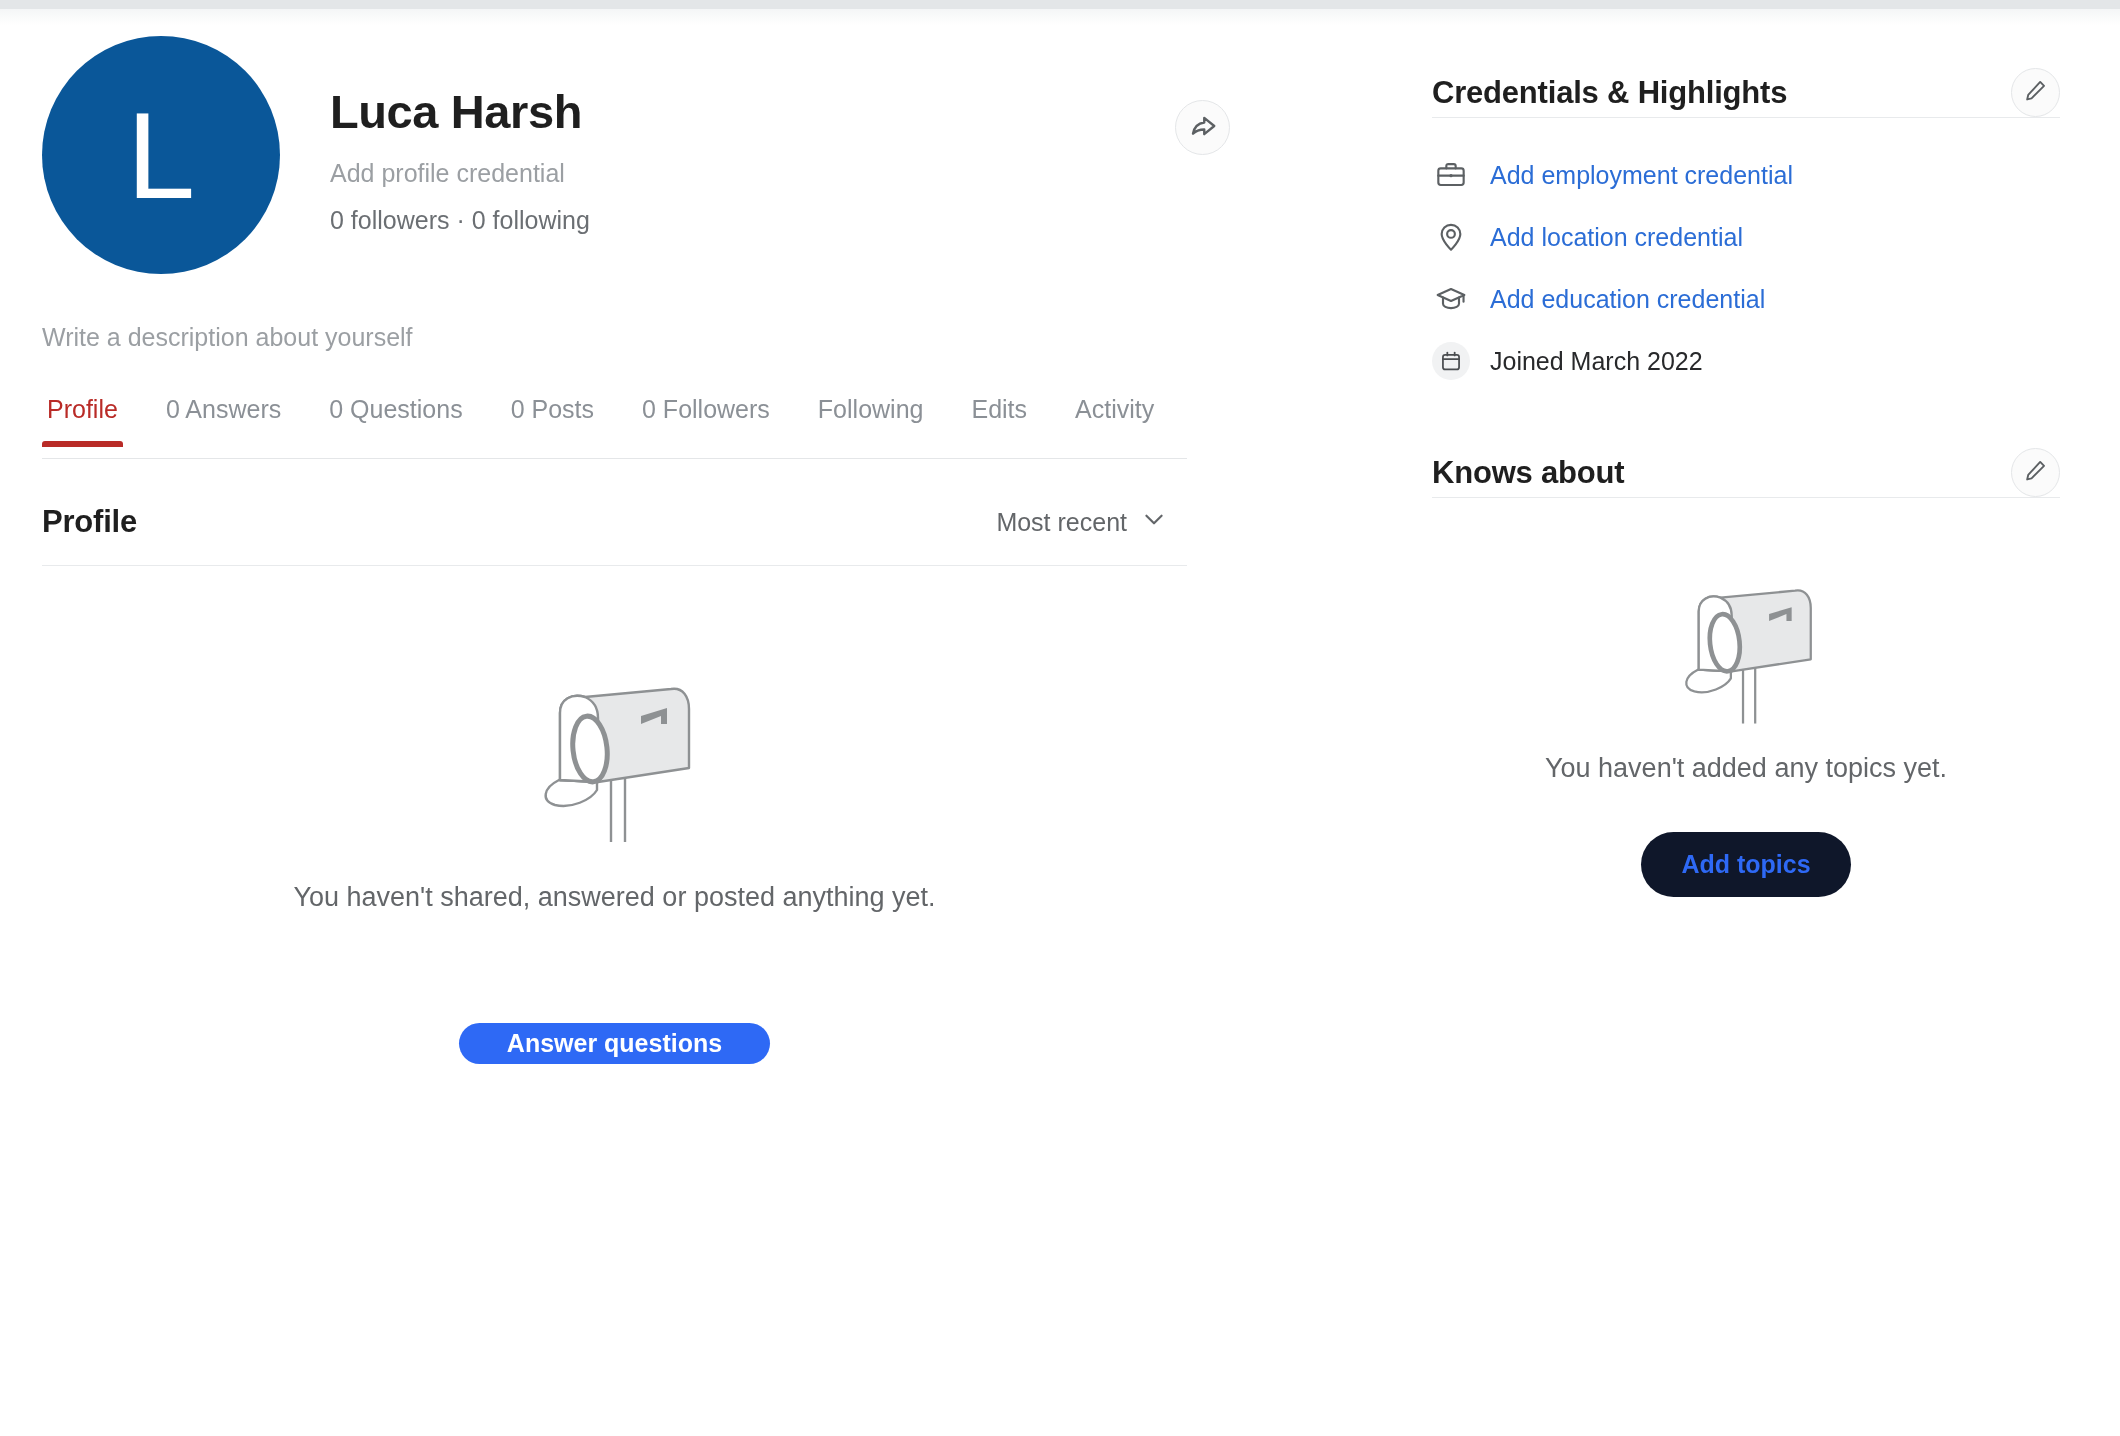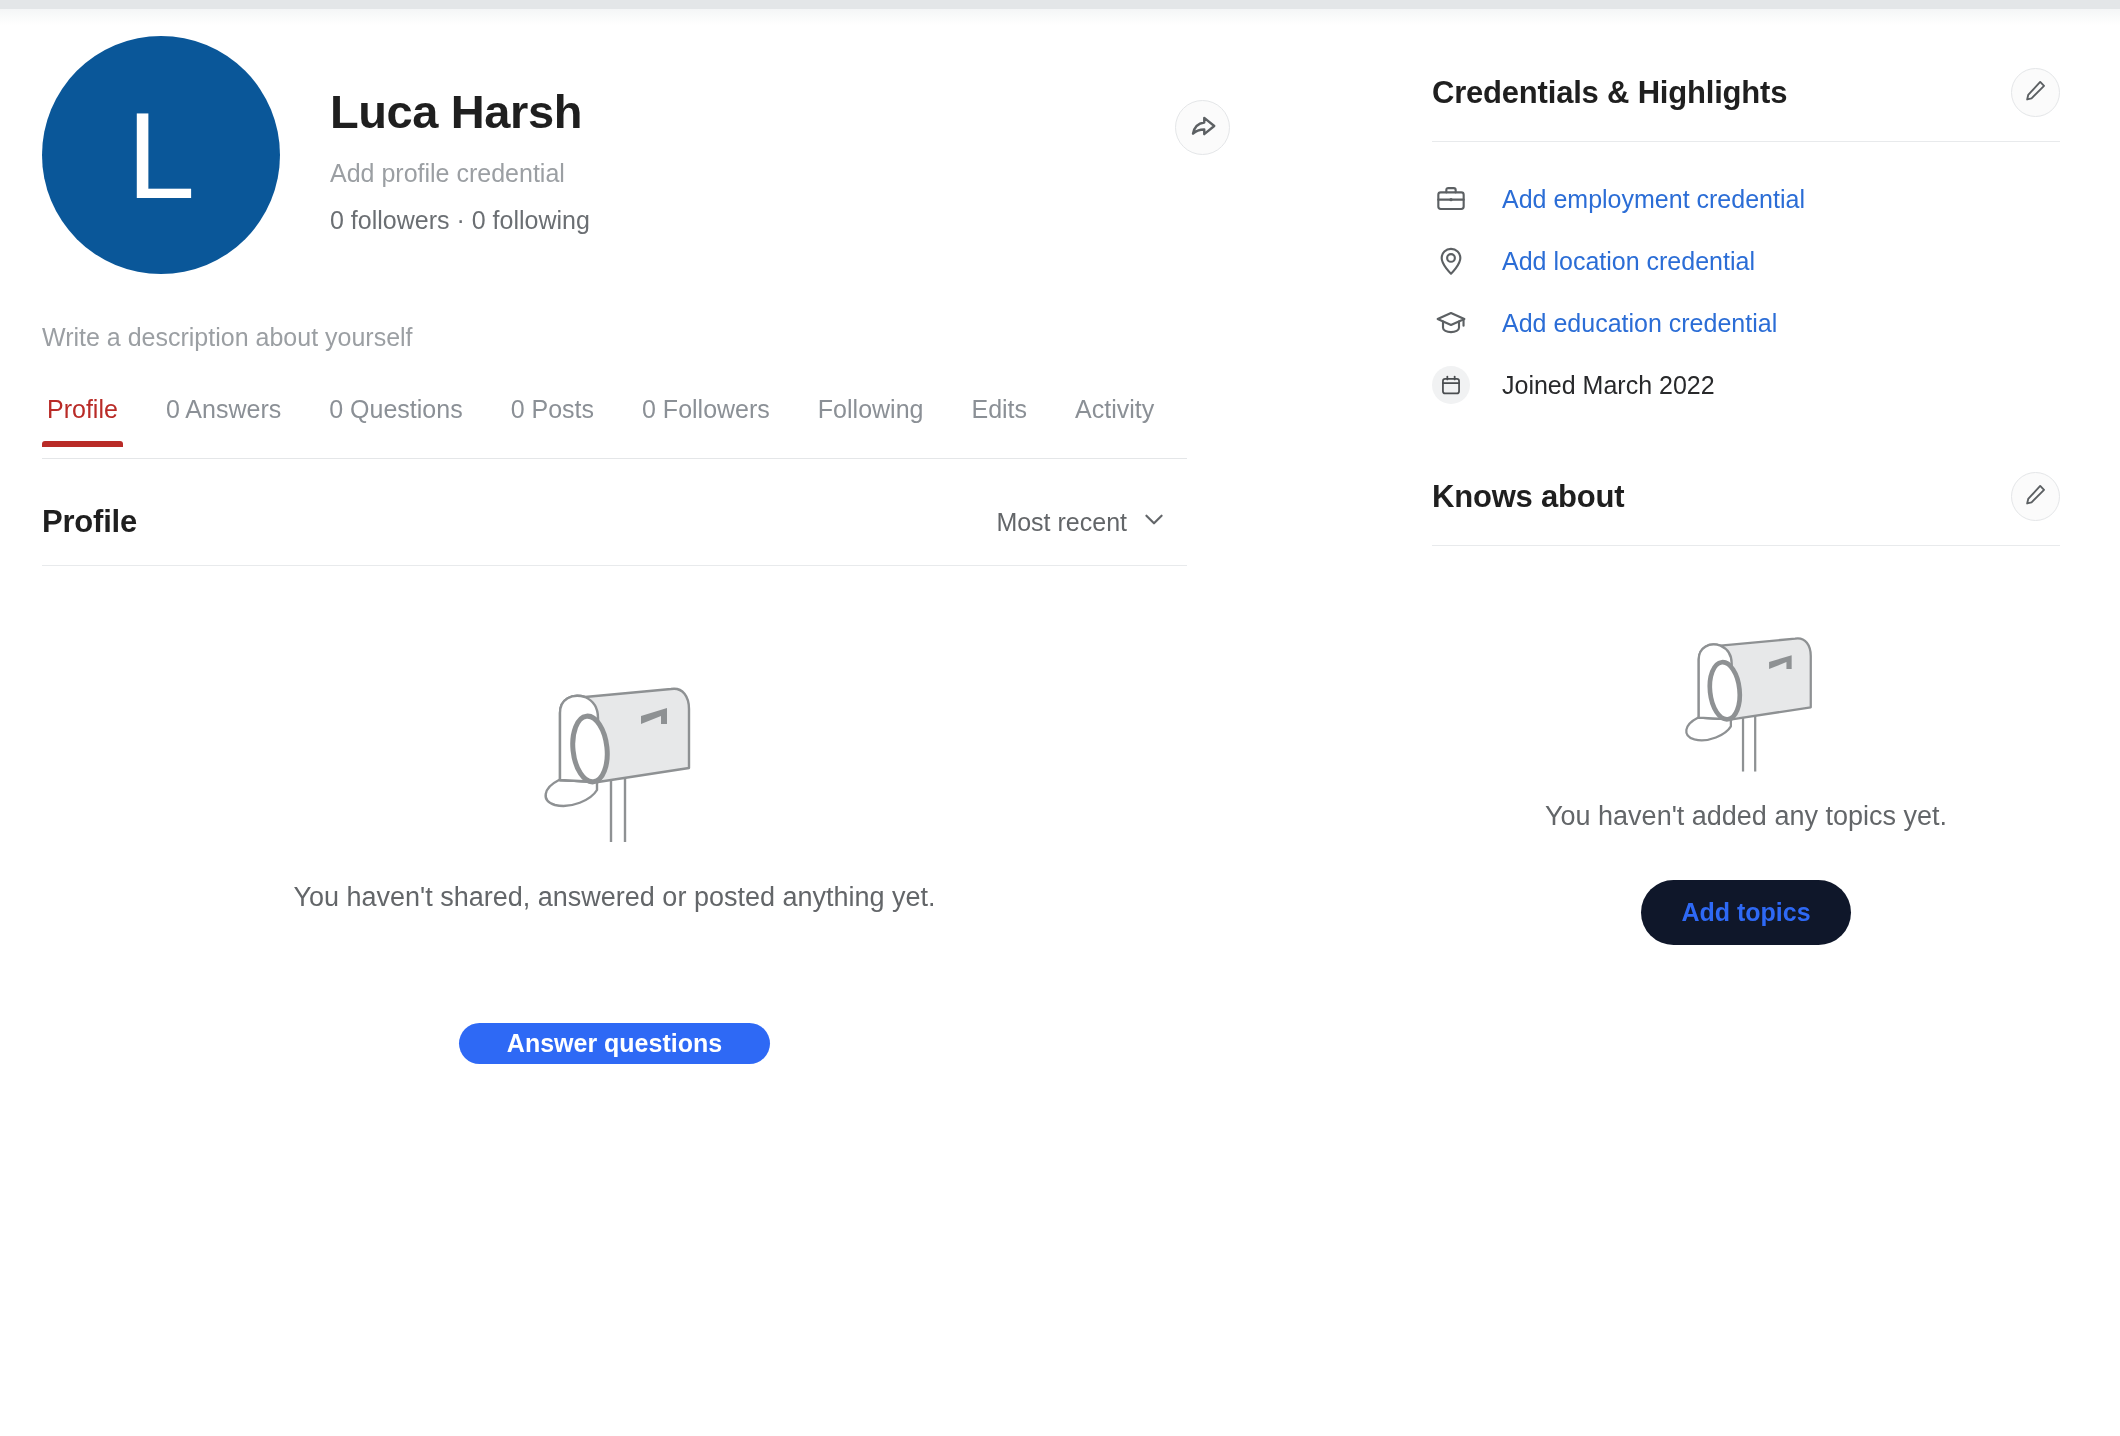--- a/index.html
+++ b/index.html
@@ -214,21 +214,20 @@
     position: absolute;
     left: 1432px;
     top: 68px;
     width: 628px;
   }
 
   .side-head {
     display: flex;
     align-items: center;
     justify-content: space-between;
-    padding-bottom: 24px;
     border-bottom: 1px solid #e8eaec;
   }
 
   .side-title {
     font-size: 31px;
     font-weight: bold;
     color: #1f1f1f;
     letter-spacing: -0.2px;
   }
 
@@ -242,21 +241,21 @@
     justify-content: center;
     cursor: pointer;
     flex: none;
   }
 
   .cred-list { margin-top: 26px; }
 
   .cred-row {
     display: flex;
     align-items: center;
-    gap: 32px;
+    gap: 20px;
     height: 62px;
     cursor: pointer;
   }
 
   .cred-icon {
     width: 38px; height: 38px;
     display: flex;
     align-items: center;
     justify-content: center;
     flex: none;

